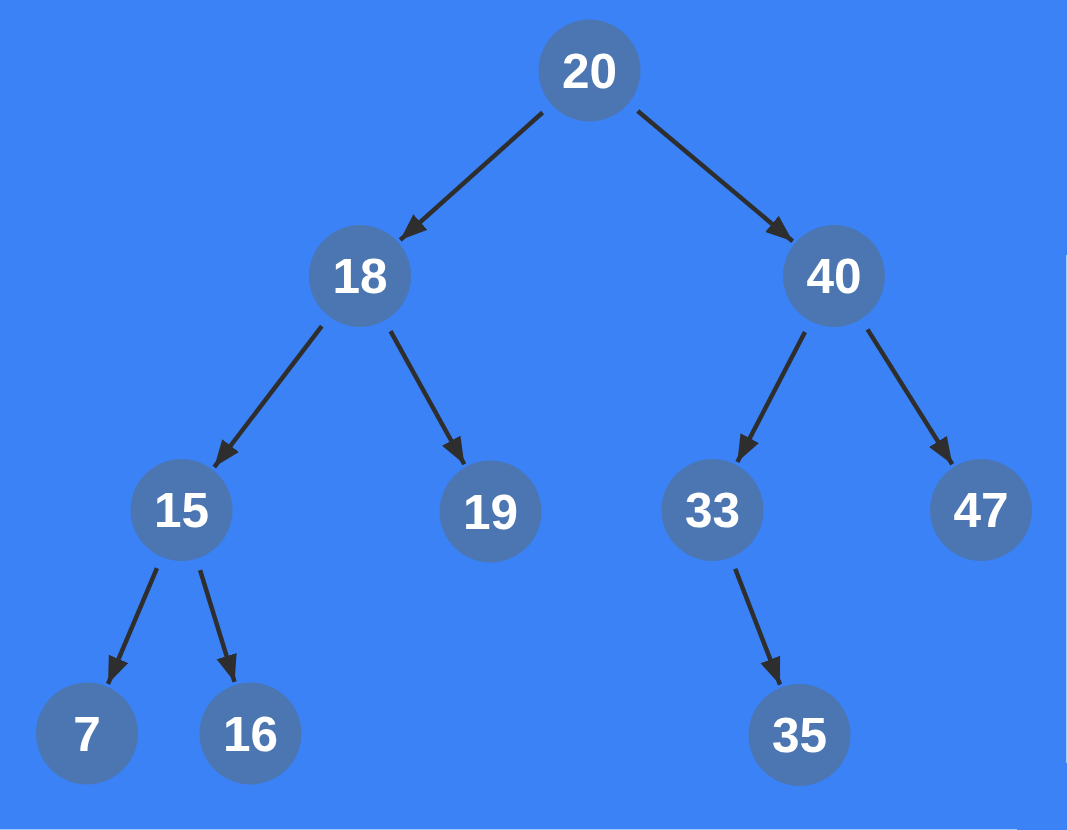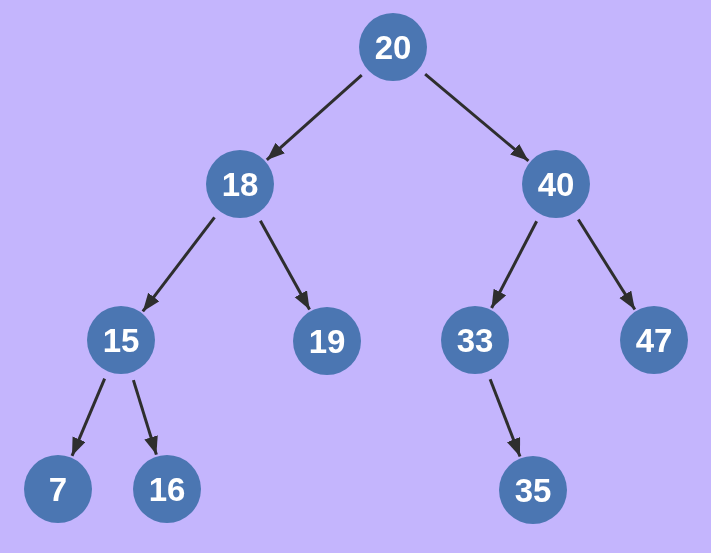--- a/index.html
+++ b/index.html
@@ -4,21 +4,21 @@
 <style>
   html, body {
     margin: 0;
     padding: 0;
     background: #ffffff;
   }
   .canvas {
     position: relative;
     width: 711px;
     height: 553px;
-    background: #c4b5fd;
+    background: #3b82f6;
     overflow: hidden;
     font-family: "Liberation Sans", sans-serif;
   }
   svg text {
     font-family: "Liberation Sans", sans-serif;
     font-weight: bold;
   }
 </style>
 </head>
 <body>

